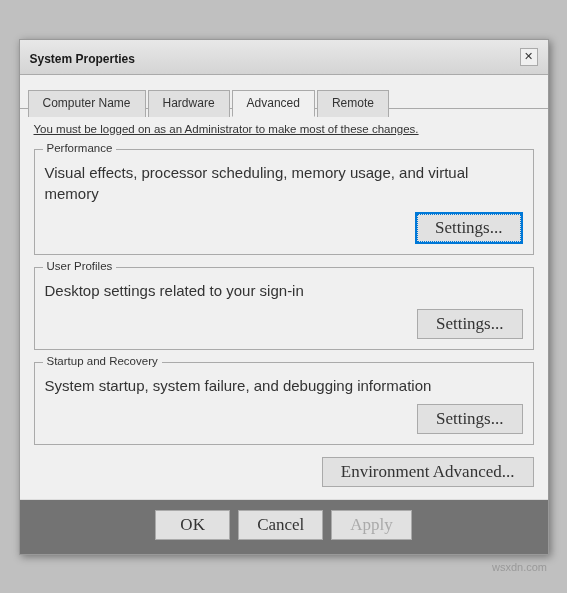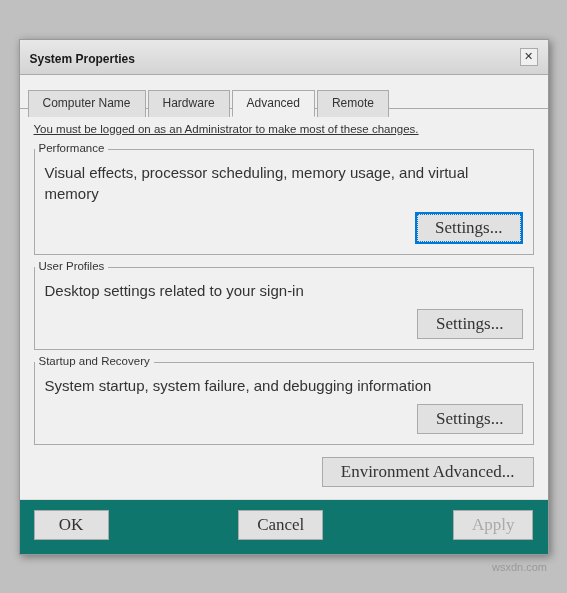--- a/index.html
+++ b/index.html
@@ -99,21 +99,21 @@
       border: 1px solid #aaa;
       padding: 8px 10px 10px 10px;
       margin-bottom: 12px;
       position: relative;
       background: #f0f0f0;
     }
 
     .section-title {
       position: absolute;
       top: -8px;
-      left: 0;
+      left: 8px;
       background: #f0f0f0;
       padding: 0 4px;
       font-size: 11.5px;
       color: #333;
     }
 
     .section-desc {
       font-size: 15px;
       color: #333;
       margin-top: 4px;
@@ -144,25 +144,25 @@
       outline-offset: -3px;
     }
 
     .btn-disabled {
       color: #aaa;
       cursor: default;
     }
 
     .footer {
       display: flex;
-      justify-content: space-between;
+      justify-content: center;
       align-items: center;
       padding: 10px 14px 14px 14px;
       gap: 8px;
-      background: #0f766e;
+      background: #737373;
       border-top: 1px solid #ddd;
     }
 
     .env-btn-row {
       display: flex;
       justify-content: flex-end;
       margin-top: 4px;
     }
 
     .watermark {

